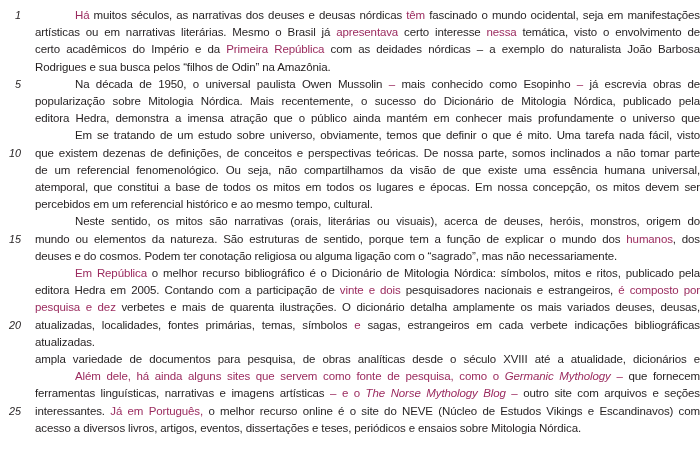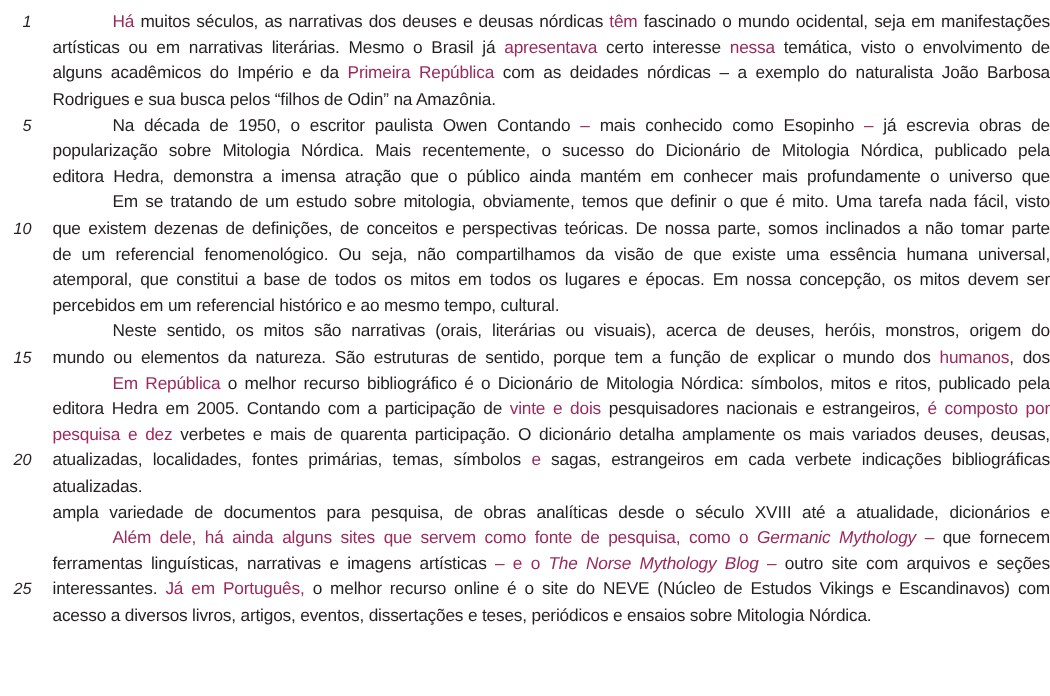--- a/index.html
+++ b/index.html
@@ -60,41 +60,41 @@
       <div class="line">
         <span class="num">1</span>
         <div class="txt indent"><span class="r">Há</span><span> muitos séculos, as narrativas dos deuses e deusas nórdicas </span><span class="r">têm</span><span> fascinado o mundo ocidental, seja em manifestações</span></div>
       </div>
       <div class="line">
         <span class="num"></span>
         <div class="txt"><span>artísticas ou em narrativas literárias. Mesmo o Brasil já </span><span class="r">apresentava</span><span> certo interesse </span><span class="r">nessa</span><span> temática, visto o envolvimento de</span></div>
       </div>
       <div class="line">
         <span class="num"></span>
-        <div class="txt"><span>alguns acadêmicos do Império e da </span><span class="r">Primeira República</span><span> com as deidades nórdicas – a exemplo do naturalista João Barbosa</span></div>
+        <div class="txt"><span>certo acadêmicos do Império e da </span><span class="r">Primeira República</span><span> com as deidades nórdicas – a exemplo do naturalista João Barbosa</span></div>
       </div>
       <div class="line">
         <span class="num"></span>
         <div class="txt last"><span>Rodrigues e sua busca pelos “filhos de Odin” na Amazônia.</span></div>
       </div>
       <div class="line">
         <span class="num">5</span>
-        <div class="txt indent"><span>Na década de 1950, o escritor paulista Owen Contando </span><span class="r">–</span><span> mais conhecido como Esopinho </span><span class="r">–</span><span> já escrevia obras de</span></div>
+        <div class="txt indent"><span>Na década de 1950, o universal paulista Owen Mussolin </span><span class="r">–</span><span> mais conhecido como Esopinho </span><span class="r">–</span><span> já escrevia obras de</span></div>
       </div>
       <div class="line">
         <span class="num"></span>
         <div class="txt"><span>popularização sobre Mitologia Nórdica. Mais recentemente, o sucesso do Dicionário de Mitologia Nórdica, publicado pela</span></div>
       </div>
       <div class="line">
         <span class="num"></span>
         <div class="txt"><span>editora Hedra, demonstra a imensa atração que o público ainda mantém em conhecer mais profundamente o universo que</span></div>
       </div>
       <div class="line">
         <span class="num"></span>
-        <div class="txt indent"><span>Em se tratando de um estudo sobre mitologia, obviamente, temos que definir o que é mito. Uma tarefa nada fácil, visto</span></div>
+        <div class="txt indent"><span>Em se tratando de um estudo sobre universo, obviamente, temos que definir o que é mito. Uma tarefa nada fácil, visto</span></div>
       </div>
       <div class="line">
         <span class="num">10</span>
         <div class="txt"><span>que existem dezenas de definições, de conceitos e perspectivas teóricas. De nossa parte, somos inclinados a não tomar parte</span></div>
       </div>
       <div class="line">
         <span class="num"></span>
         <div class="txt"><span>de um referencial fenomenológico. Ou seja, não compartilhamos da visão de que existe uma essência humana universal,</span></div>
       </div>
       <div class="line">
@@ -108,29 +108,33 @@
       <div class="line">
         <span class="num"></span>
         <div class="txt indent"><span>Neste sentido, os mitos são narrativas (orais, literárias ou visuais), acerca de deuses, heróis, monstros, origem do</span></div>
       </div>
       <div class="line">
         <span class="num">15</span>
         <div class="txt"><span>mundo ou elementos da natureza. São estruturas de sentido, porque tem a função de explicar o mundo dos </span><span class="r">humanos</span><span>, dos</span></div>
       </div>
       <div class="line">
         <span class="num"></span>
+        <div class="txt last"><span>deuses e do cosmos. Podem ter conotação religiosa ou alguma ligação com o “sagrado”, mas não necessariamente.</span></div>
+      </div>
+      <div class="line">
+        <span class="num"></span>
         <div class="txt indent"><span class="r">Em República</span><span> o melhor recurso bibliográfico é o Dicionário de Mitologia Nórdica: símbolos, mitos e ritos, publicado pela</span></div>
       </div>
       <div class="line">
         <span class="num"></span>
         <div class="txt"><span>editora Hedra em 2005. Contando com a participação de </span><span class="r">vinte e dois</span><span> pesquisadores nacionais e estrangeiros, </span><span class="r">é composto por</span></div>
       </div>
       <div class="line">
         <span class="num"></span>
-        <div class="txt"><span class="r">pesquisa e dez</span><span> verbetes e mais de quarenta participação. O dicionário detalha amplamente os mais variados deuses, deusas,</span></div>
+        <div class="txt"><span class="r">pesquisa e dez</span><span> verbetes e mais de quarenta ilustrações. O dicionário detalha amplamente os mais variados deuses, deusas,</span></div>
       </div>
       <div class="line">
         <span class="num">20</span>
         <div class="txt"><span>atualizadas, localidades, fontes primárias, temas, símbolos </span><span class="r">e</span><span> sagas, estrangeiros em cada verbete indicações bibliográficas</span></div>
       </div>
       <div class="line">
         <span class="num"></span>
         <div class="txt last"><span>atualizadas.</span></div>
       </div>
       <div class="line">

